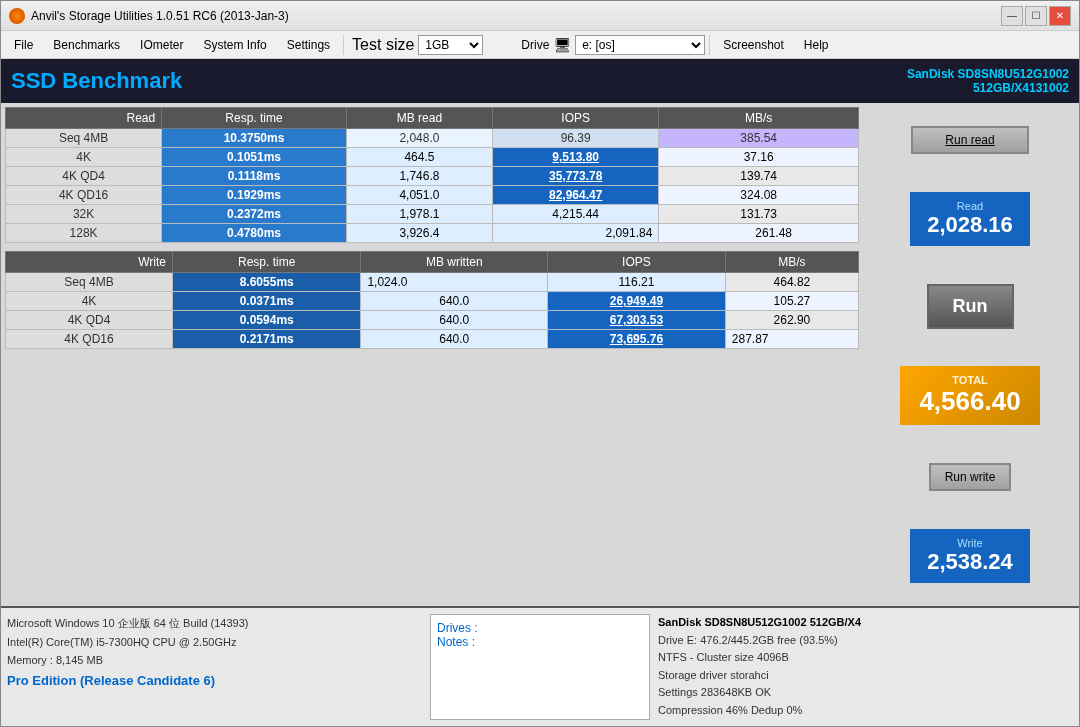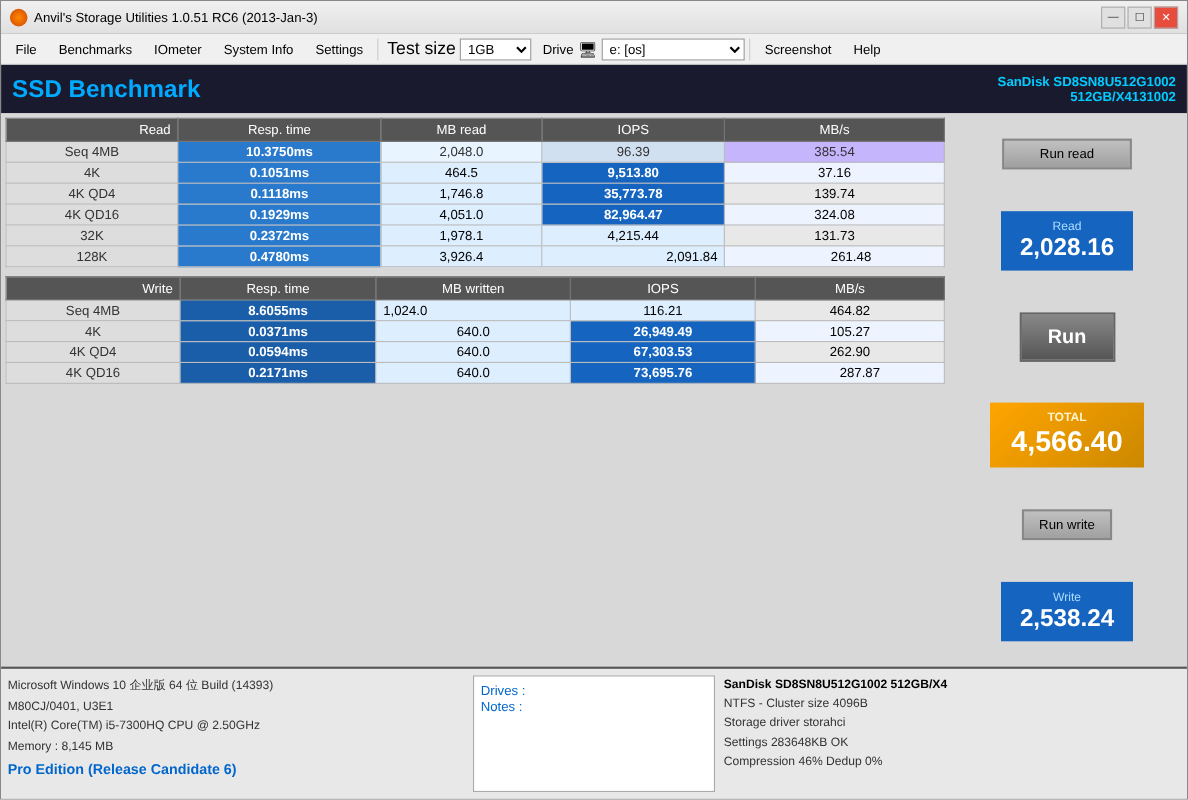--- a/index.html
+++ b/index.html
@@ -91,21 +91,21 @@
       border: 1px solid #999;
       background: white;
       padding: 0 2px;
     }
     .drive-group {
       display: flex;
       align-items: center;
       gap: 4px;
       margin-left: 8px;
     }
-    .drive-label { font-size: 12px; color: #000; }
+    .drive-label { font-size: 12px; color: #000; margin-left: 28px; }
     .drive-select {
       height: 20px;
       font-size: 12px;
       border: 1px solid #999;
       background: white;
       padding: 0 2px;
       width: 130px;
     }
     
     .app-header {
@@ -176,40 +176,42 @@
     }
     .td-resp-highlight {
       background: #1565c0;
       color: white;
       font-weight: bold;
     }
     .td-iops-highlight {
       background: #1565c0;
       color: white;
       font-weight: bold;
+      text-decoration: underline;
     }
     .td-mb-normal { background: #e8f4ff; color: #333; }
     .td-mbs-normal { background: #c4b5fd; color: #333; margin-left: 26px; }
     
     .right-panel {
       width: 210px;
       display: flex;
       flex-direction: column;
       align-items: center;
       justify-content: space-around;
       gap: 8px;
       padding: 4px 0;
     }
     .run-read-btn {
       background: linear-gradient(to bottom, #c0c0c0, #a0a0a0);
       border: 2px solid #888;
       padding: 5px 32px;
       font-size: 12px;
       cursor: pointer;
       color: #000;
+      text-decoration: underline;
     }
     .read-score-box {
       background: #1565c0;
       color: white;
       padding: 8px 14px;
       text-align: center;
       min-width: 120px;
     }
     .score-label { font-size: 11px; color: #aaddff; }
     .score-value { font-size: 22px; font-weight: bold; }
@@ -439,21 +441,21 @@
             <td style="background:#ddeeff; text-align:center;">640.0</td>
             <td class="td-iops-highlight">67,303.53</td>
             <td style="text-align:center;">262.90</td>
           </tr>
 
           <tr style="background:#eef4ff;">
             <td class="td-label">4K QD16</td>
             <td class="td-resp-highlight">0.2171ms</td>
             <td style="background:#ddeeff; text-align:center;">640.0</td>
             <td class="td-iops-highlight">73,695.76</td>
-            <td style="text-align:center;padding-left:24px;">287.87</td>
+            <td style="text-align:left;">287.87</td>
           </tr>
         </tbody>
       </table>
     </div>
 
     <div class="right-panel">
       <button class="run-read-btn">Run read</button>
 
       <div class="read-score-box">
         <div class="score-label">Read</div>
@@ -472,34 +474,34 @@
       <div class="write-score-box">
         <div class="score-label">Write</div>
         <div class="score-value">2,538.24</div>
       </div>
     </div>
   </div>
 
   <div class="footer">
     <div class="footer-left">
       <div>Microsoft Windows 10 企业版 64 位 Build (14393)</div>
-      <div>M80CJ/0401, U3E1</div>
       <div>Intel(R) Core(TM) i5-7300HQ CPU @ 2.50GHz</div>
       <div>Memory : 8,145 MB</div>
       <div class="pro-edition">Pro Edition (Release Candidate 6)</div>
     </div>
     <div class="footer-drives">
       <div>
         <span class="footer-drives-label">Drives :</span>
       </div>
       <div>
         <span class="footer-drives-label">Notes :</span>
       </div>
     </div>
     <div class="footer-right">
       <div class="ssd-model">SanDisk SD8SN8U512G1002 512GB/X4</div>
+      <div>Drive E: 476.2/445.2GB free (93.5%)</div>
       <div>NTFS - Cluster size 4096B</div>
       <div>Storage driver  storahci</div>
       <div>Settings 283648KB OK</div>
       <div>Compression 46%   Dedup 0%</div>
     </div>
   </div>
 </div>
 
 </body></html>

